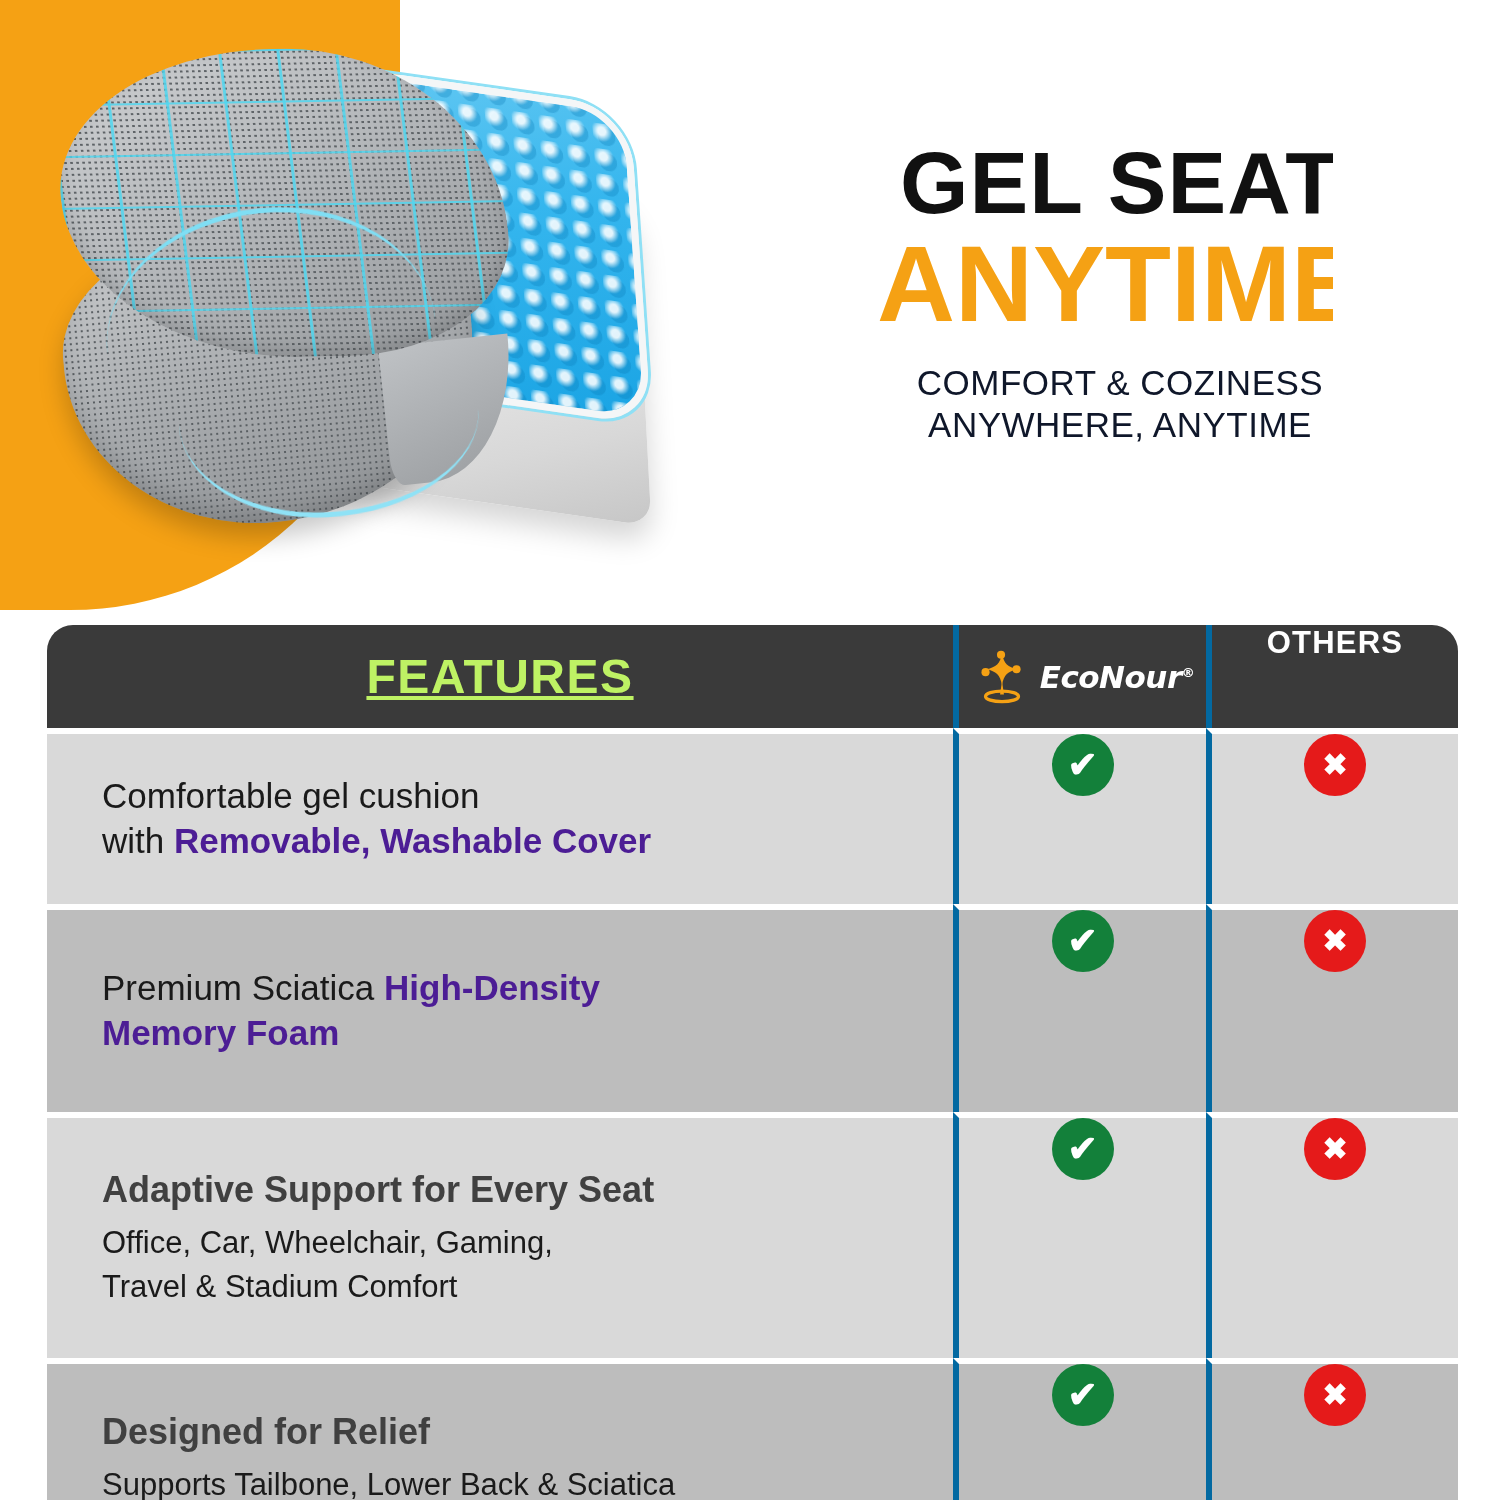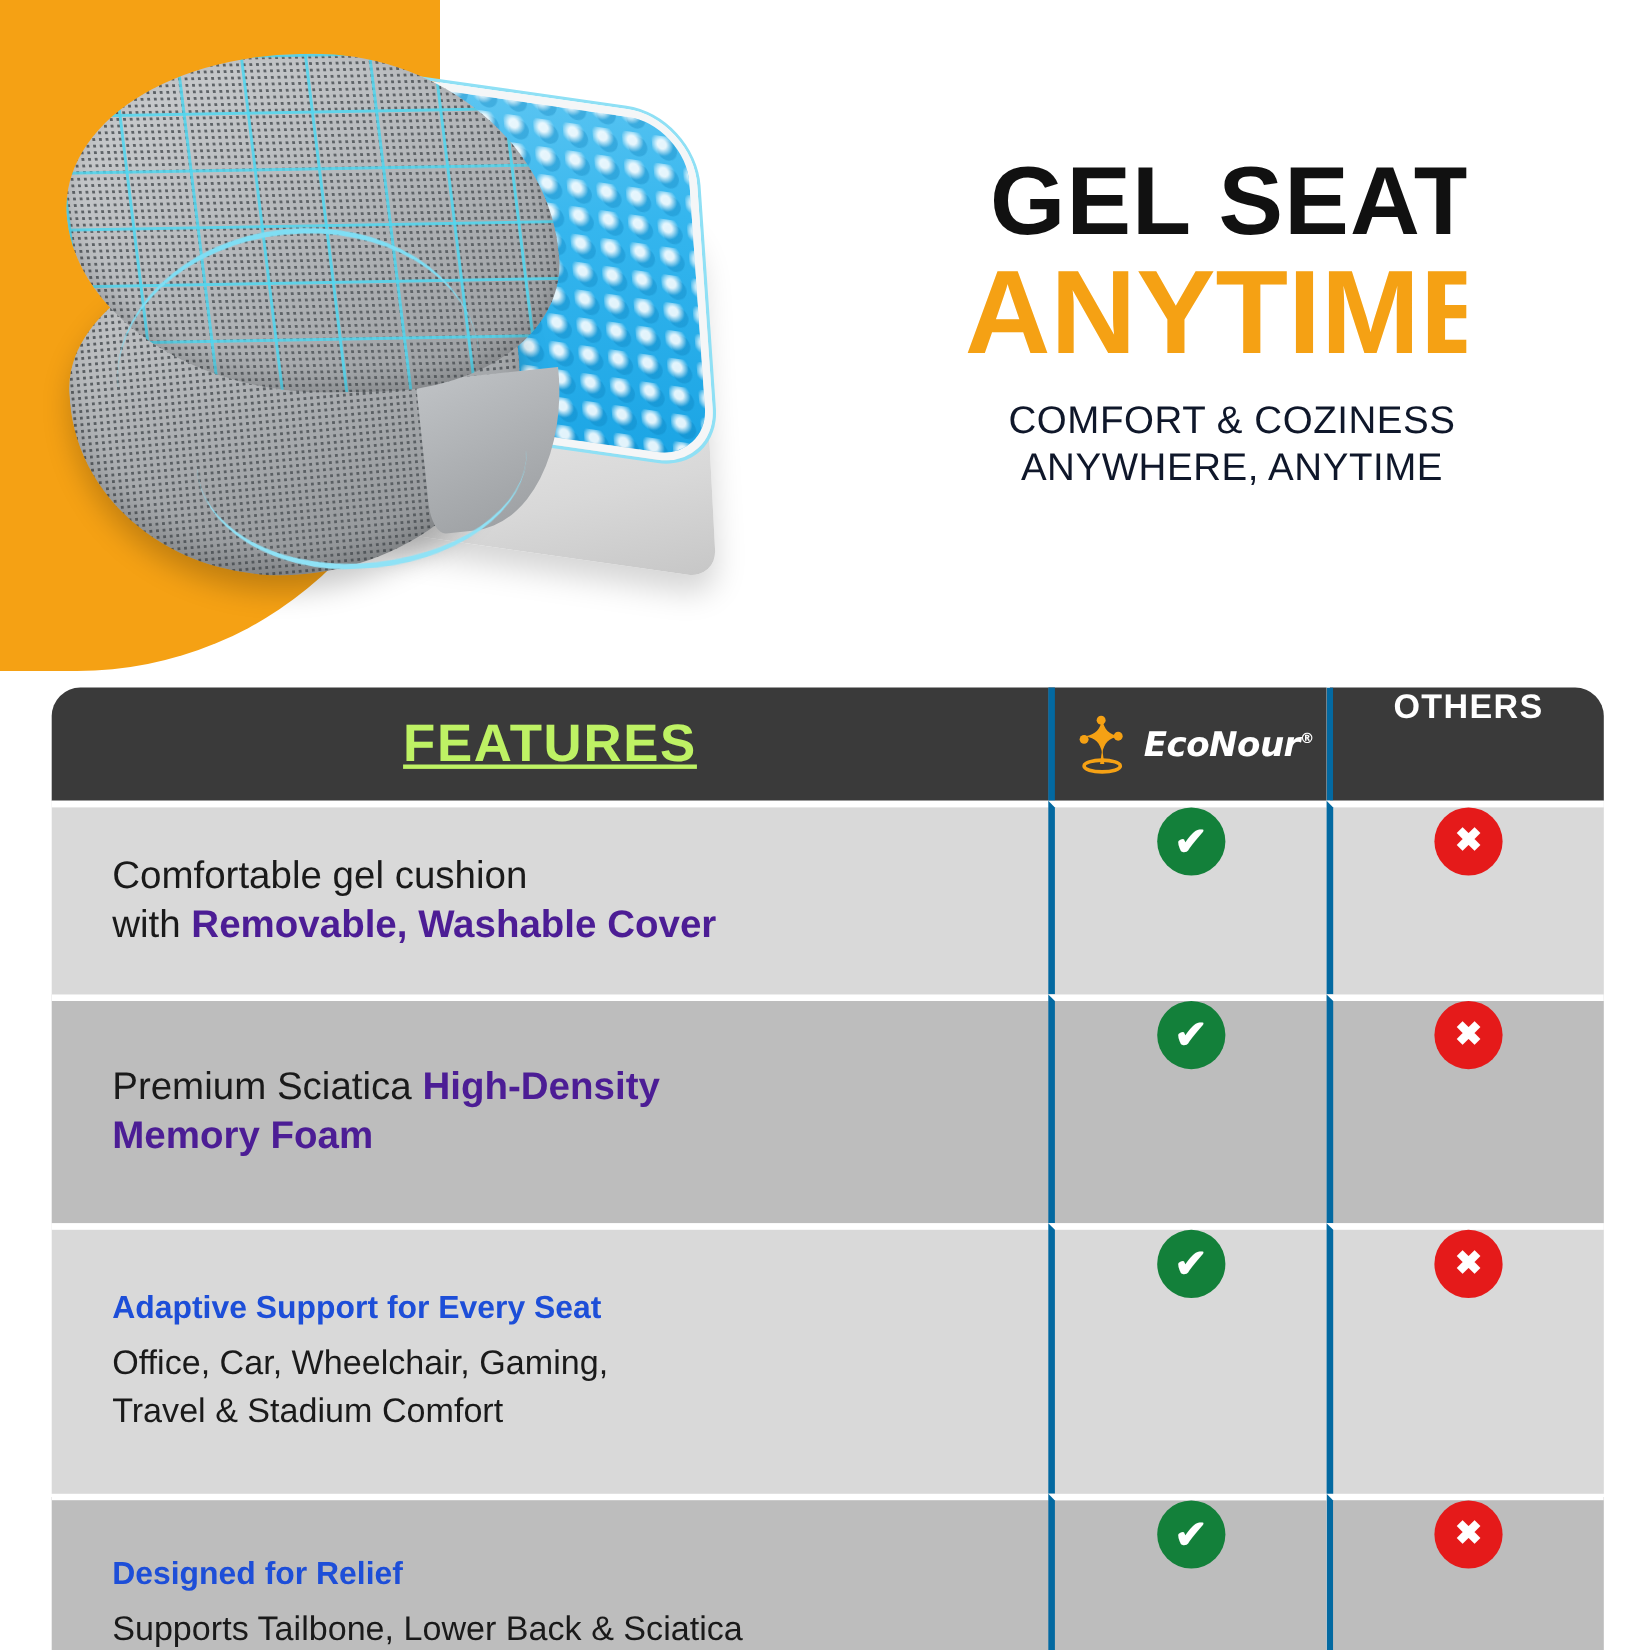--- a/index.html
+++ b/index.html
@@ -151,21 +151,21 @@
   .logo-text{
     color:#ffffff;font-size:31px;font-style:italic;font-weight:bold;
     letter-spacing:-.5px;font-family:"DejaVu Sans", sans-serif;
   }
   .logo-text sup{font-size:13px;vertical-align:super;}
 
   .feat-cell{display:flex;flex-direction:column;justify-content:center;padding:0 39px 0 55px;}
   .feat-line{font-size:35px;color:#1a1a1a;line-height:1.28;font-weight:400;}
   .feat-line.small{font-size:31px;line-height:1.42;}
   .b{font-weight:bold;color:#4c1d95;margin-top:16px;}
-  .feat-line.head{font-weight:bold;color:#1d4ed8;font-size:29px;margin-bottom:8px;}
+  .feat-line.head{font-weight:bold;color:#404040;font-size:36px;margin-bottom:8px;}
 
   .mark-cell{display:flex;align-items:center;justify-content:center;}
   .badge{
     width:62px;height:62px;border-radius:50%;
     display:flex;align-items:center;justify-content:center;
   }
   .badge.ok{background:#13803A;}
   .badge.no{background:#E51A1A;}
 </style>
 </head>

